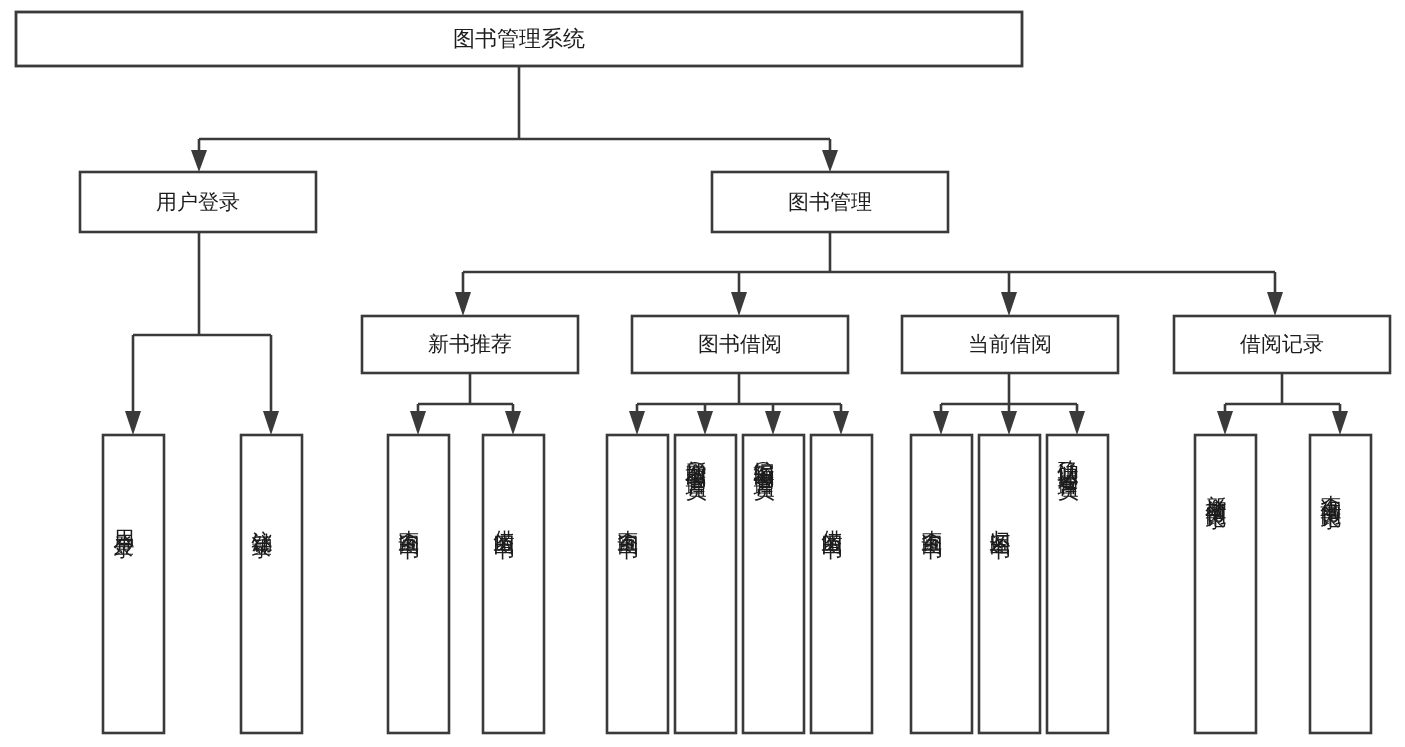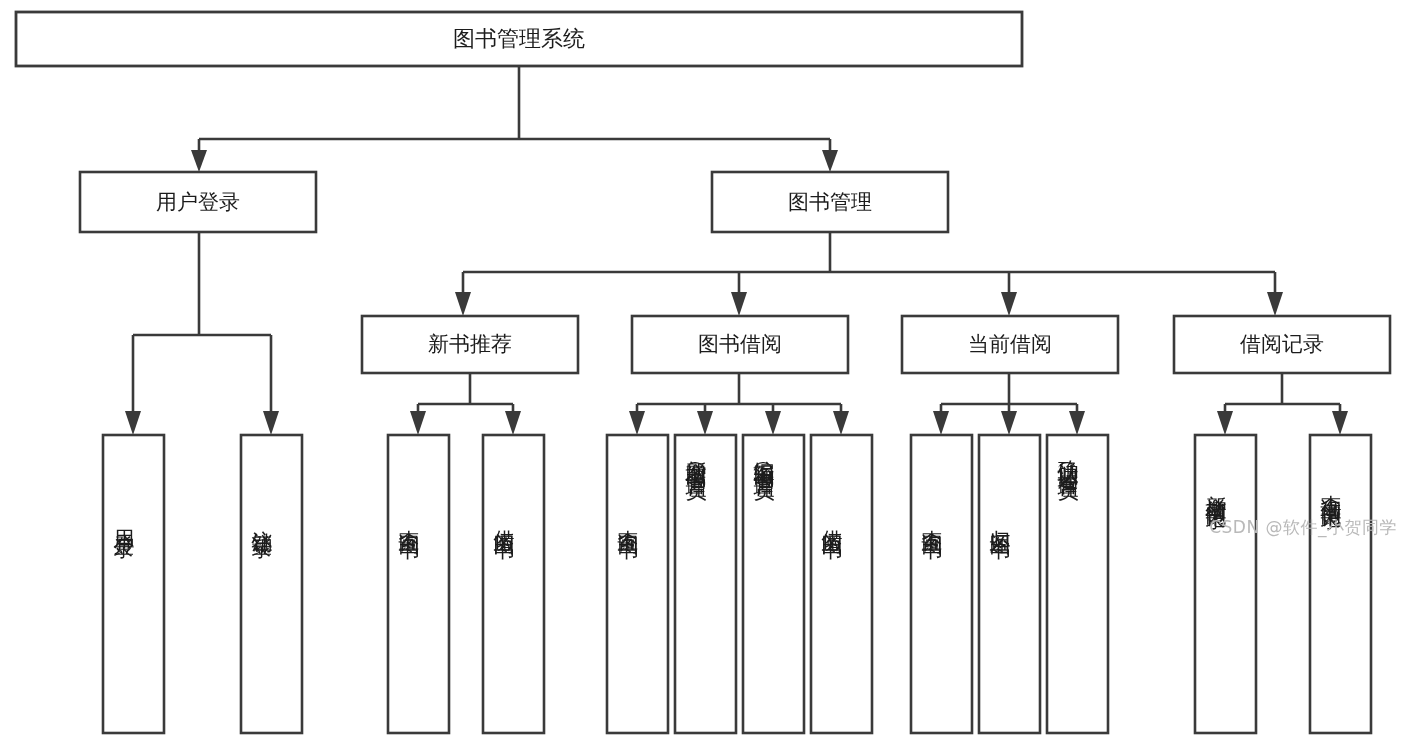--- a/index.html
+++ b/index.html
@@ -213,14 +213,13 @@
   <div class="leaf-label" style="left:617px; top:513px; height:215px;">查询图书</div>
   <div class="leaf-label" style="left:685px; top:443px; height:285px;">新增图书（管理员）</div>
   <div class="leaf-label" style="left:753px; top:443px; height:285px;">编辑图书（管理员）</div>
   <div class="leaf-label" style="left:821px; top:513px; height:215px;">借阅图书</div>
   <div class="leaf-label" style="left:921px; top:513px; height:215px;">查询图书</div>
   <div class="leaf-label" style="left:989px; top:513px; height:215px;">归还图书</div>
   <div class="leaf-label" style="left:1057px; top:443px; height:285px;">确认归还（管理员）</div>
   <div class="leaf-label" style="left:1205px; top:478px; height:250px;">新增借阅记录</div>
   <div class="leaf-label" style="left:1320px; top:478px; height:250px;">查询借阅记录</div>
 
-  <div class="watermark">CSDN @软件_小贺同学</div>
 </div>
 
 </body></html>

